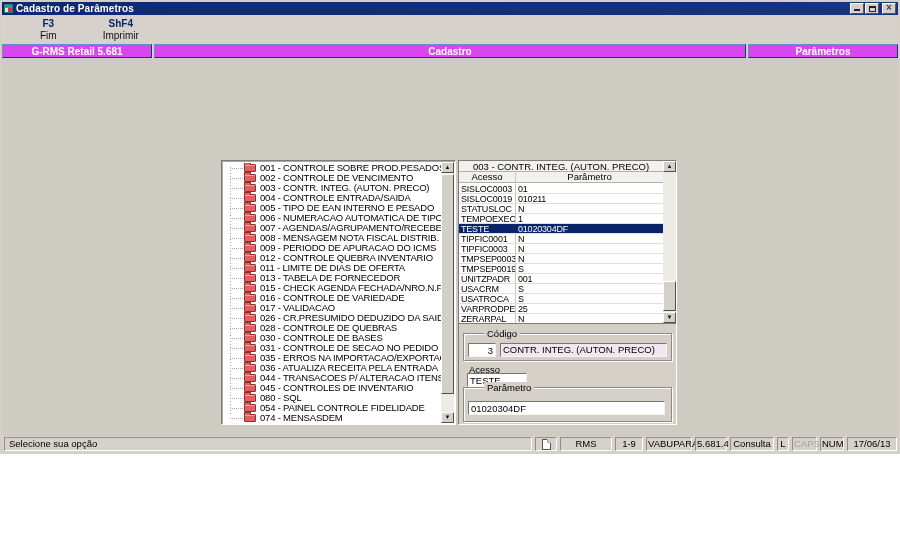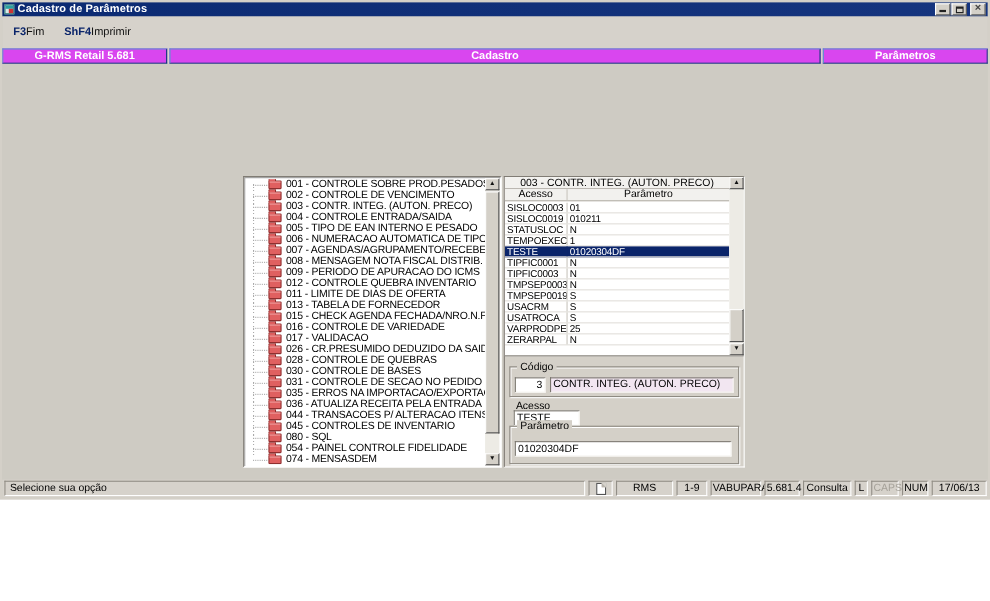--- a/index.html
+++ b/index.html
@@ -16,21 +16,21 @@
   .win-btns { display:flex; align-items:center; gap:1px; }
   .winbtn { width:14px; height:11px; background:#d4d0c8; border:1px solid; border-color:#fff #555 #555 #fff;
     position:relative; cursor:pointer; padding:0; font-family:inherit; }
   .winbtn.close { margin-left:2px; }
   .glyph-min { position:absolute; left:3px; bottom:2px; width:6px; height:2px; background:#222; }
   .glyph-restore { position:absolute; left:3px; top:2px; width:7px; height:6px; border:1px solid #222; border-top-width:2px; background:#d4d0c8; }
   .glyph-close { position:absolute; left:0; top:-2px; width:12px; text-align:center; font-size:10px; font-weight:bold; color:#444; }
 
   
   .toolbar { position:absolute; left:0; top:13px; right:0; height:29px; background:#d6d2cb; display:flex; padding:2px 4px; gap:6px; }
-  .tb-btn { display:flex; flex-direction:row; align-items:center; justify-content:space-between; padding:1px 6px; cursor:pointer; }
+  .tb-btn { display:flex; flex-direction:column; align-items:center; justify-content:space-between; padding:1px 6px; cursor:pointer;margin-left:28px; }
   .tb-key { font-size:10px; font-weight:bold; color:#0a246a; line-height:12px; }
   .tb-label { font-size:10px; color:#111; line-height:11px; }
 
   
   .banner { position:absolute; left:0; top:42px; right:0; height:14px; display:flex; gap:2px; background:#d6d2cb; }
   .banner-seg { background:#d946ef; color:#fff; font-weight:bold; font-size:10px; line-height:13px; text-align:center;
     border:1px solid; border-color:#5b93cf #0a3a78 #0a3a78 #5b93cf; }
   .banner-seg.left { width:150px; }
   .banner-seg.center { flex:1; }
   .banner-seg.right { width:150px; }
@@ -75,21 +75,21 @@
   .cell.param { flex:1; }
   .grid-body { position:absolute; left:0; top:23px; right:13px; bottom:0; overflow:hidden; }
   .grid-row { display:flex; height:10px; border-bottom:1px solid #e2dfda; cursor:pointer; }
   .grid-row .cell { font-size:9px; letter-spacing:-0.2px; line-height:9px; padding:1px 2px 0 2px; white-space:nowrap; overflow:hidden; color:#000; }
   .grid-row.selected { background:#0a246a; }
   .grid-row.selected .cell { color:#fff; border-color:#0a246a; }
   .grid-sb { top:0; bottom:0; right:0; }
 
   
   .groupbox { position:absolute; border:1px solid #8e8a82; box-shadow:inset 1px 1px 0 #fff, 1px 1px 0 #fff; }
-  .gb-label { position:absolute; top:-6px; left:6px; background:#d4d0c8; padding:0 3px; font-size:9.5px; color:#000; line-height:11px; }
+  .gb-label { position:absolute; top:-6px; left:20px; background:#d4d0c8; padding:0 3px; font-size:9.5px; color:#000; line-height:11px; }
   .codigo-box { left:4px; top:172px; width:209px; height:28px; }
   .param-box { left:4px; top:226px; width:209px; height:35px; }
   .input, .readonly-field { border:1px solid; border-color:#7a766e #f6f4f0 #f6f4f0 #7a766e; background:#fff;
     font-family:"Liberation Sans", sans-serif; font-size:9.5px; height:14px; padding:0 2px; color:#000; }
   .codigo-num { position:absolute; left:4px; top:9px; width:28px; text-align:right; }
   .readonly-field { position:absolute; left:36px; top:9px; right:4px; background:#f2e6f1; line-height:12px; white-space:nowrap; overflow:hidden; }
   .field-label { position:absolute; font-size:9.5px; color:#000; }
   .acesso-label { left:10px; top:203px; }
   .acesso-input { position:absolute; left:8px; top:212px; width:60px; }
   .param-input { position:absolute; left:4px; top:13px; right:6px; }
@@ -298,20 +298,24 @@
             </div>
             <div class="grid-row">
               <div class="cell acesso">TMPSEP0003</div>
               <div class="cell param">N</div>
             </div>
             <div class="grid-row">
               <div class="cell acesso">TMPSEP0019</div>
               <div class="cell param">S</div>
             </div>
             <div class="grid-row">
+              <div class="cell acesso">UNITZPADR</div>
+              <div class="cell param">001</div>
+            </div>
+            <div class="grid-row">
               <div class="cell acesso">USACRM</div>
               <div class="cell param">S</div>
             </div>
             <div class="grid-row">
               <div class="cell acesso">USATROCA</div>
               <div class="cell param">S</div>
             </div>
             <div class="grid-row">
               <div class="cell acesso">VARPRODPES</div>
               <div class="cell param">25</div>

